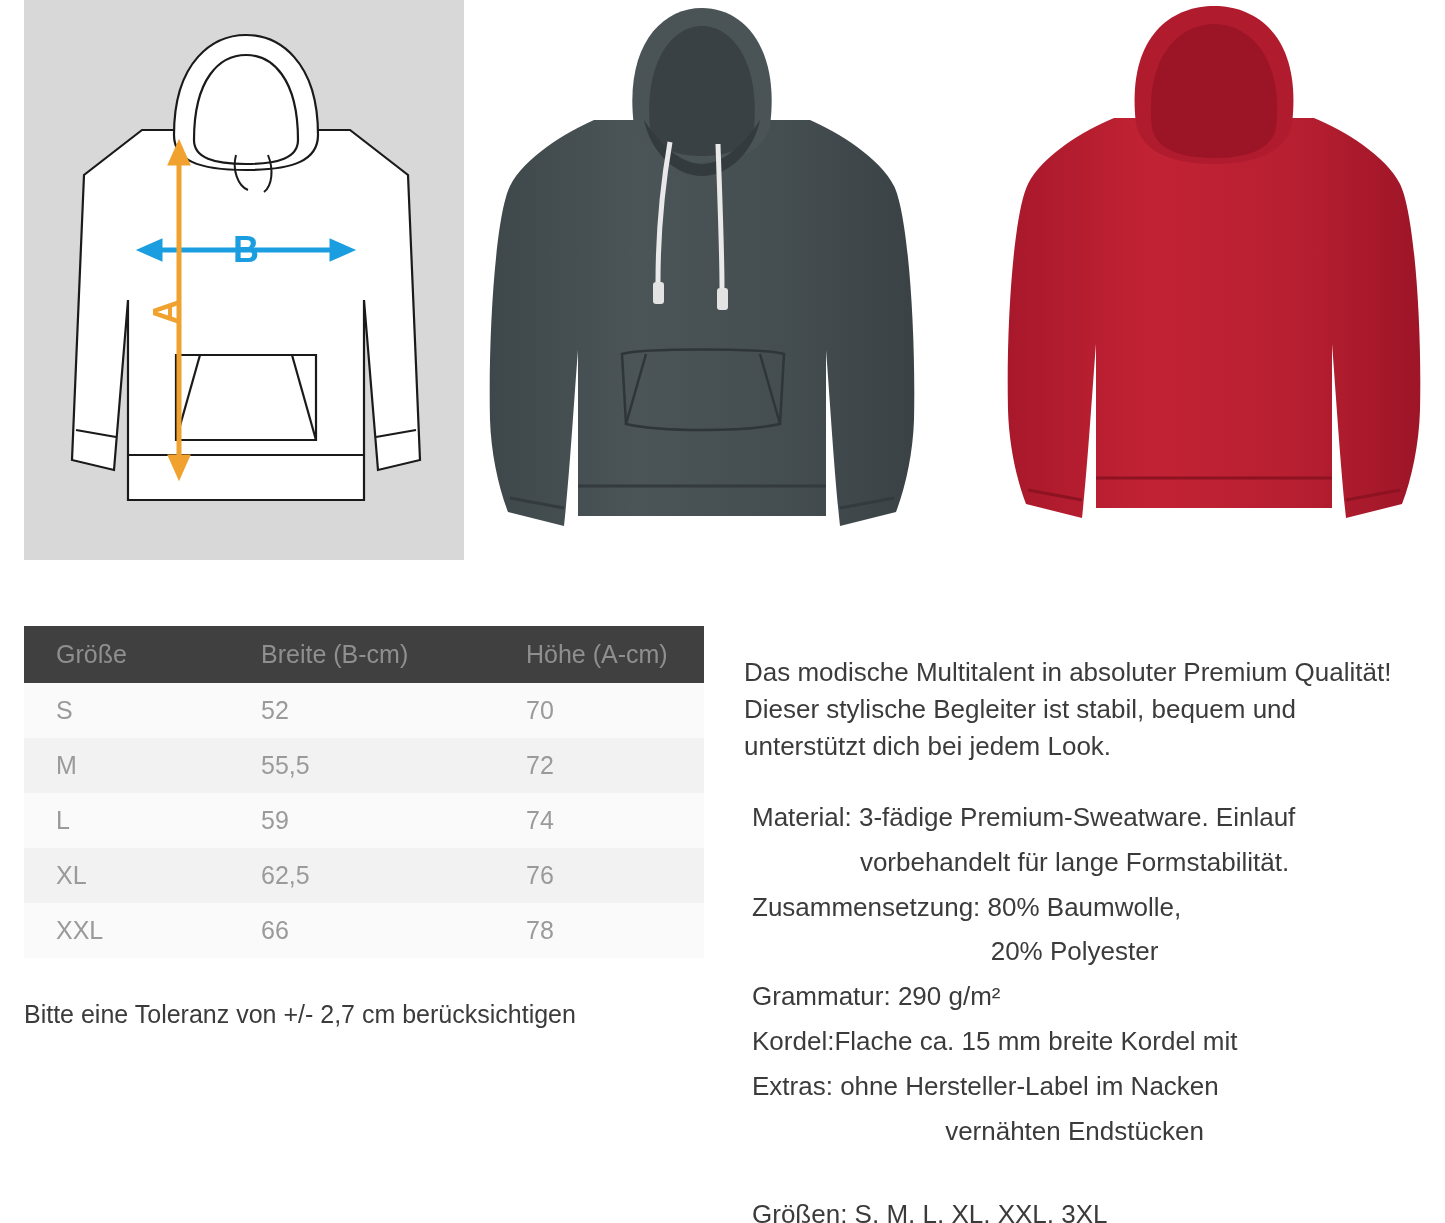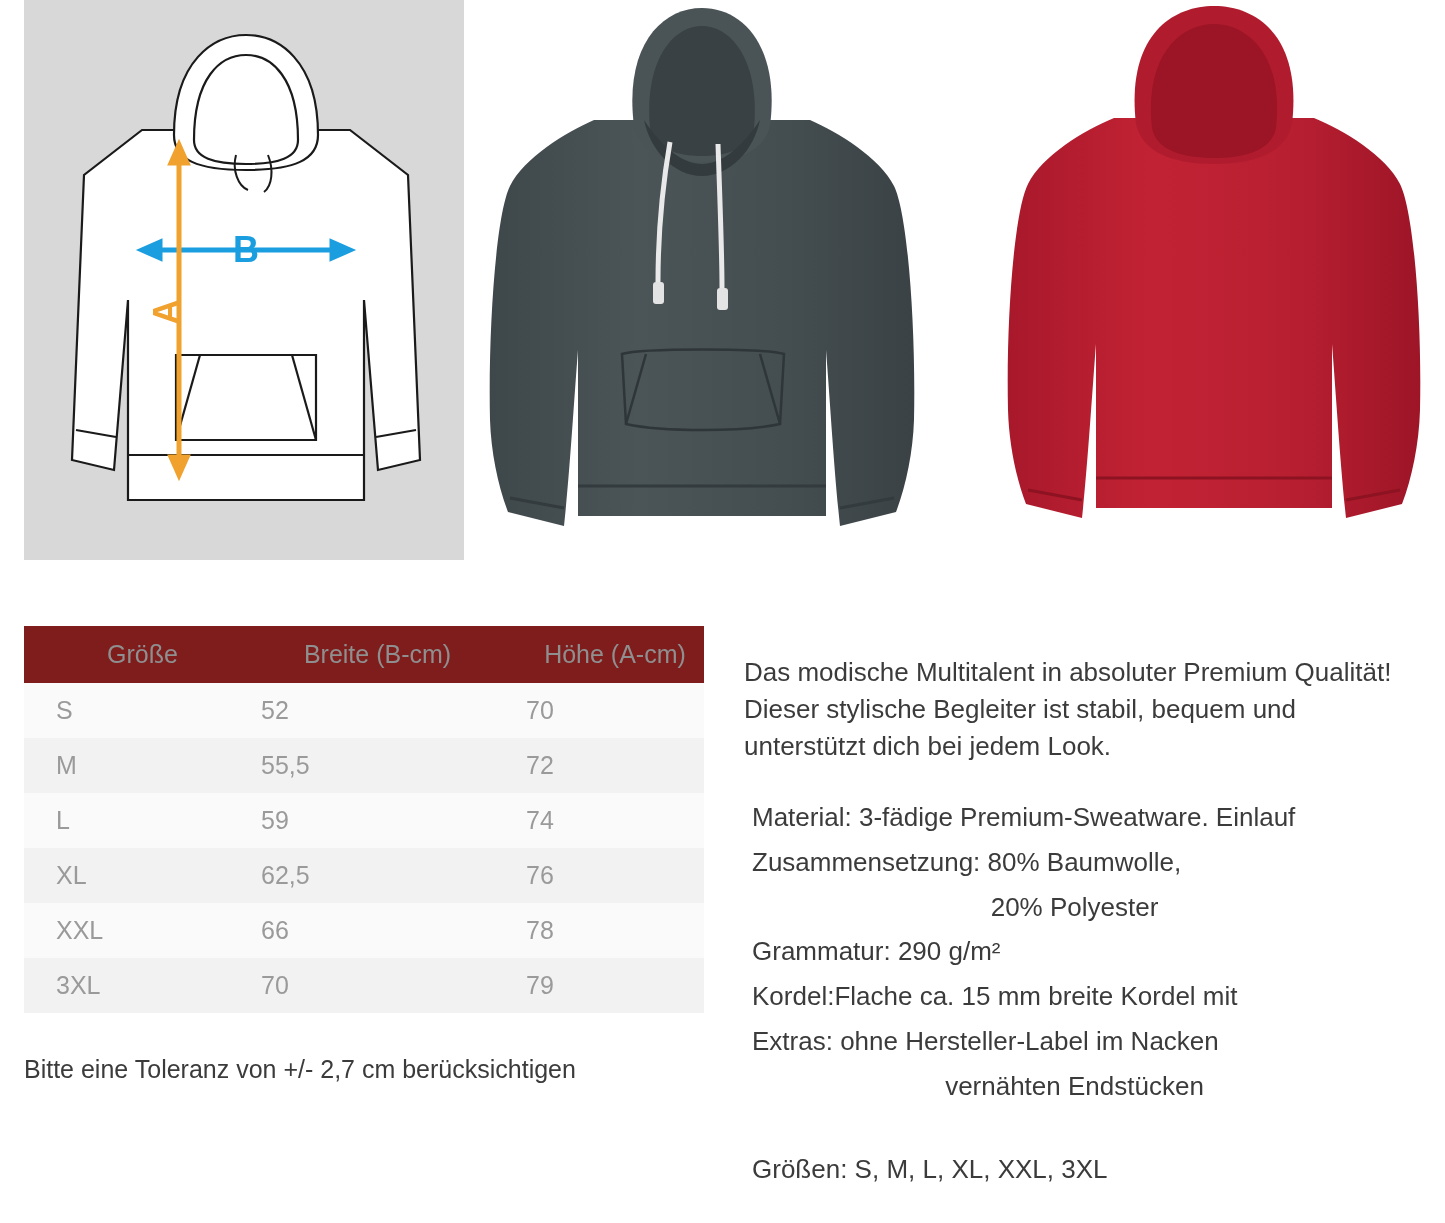--- a/index.html
+++ b/index.html
@@ -61,25 +61,25 @@
     padding-right: 20px;
   }
 
   table.size-table {
     border-collapse: collapse;
     width: 680px;
     font-size: 25px;
     color: #8f8f8f;
   }
   table.size-table th {
-    text-align: center;
+    text-align: left;
     font-weight: normal;
     padding: 14px 0 14px 32px;
     color: #8f8f8f;
-    background: #7f1d1d;
+    background: #404040;
   }
   table.size-table td {
     padding: 13px 0 13px 32px;
     color: #9a9a9a;
   }
   table.size-table tr.odd td { background: #f2f2f2; }
   table.size-table tr.even td { background: #fafafa; }
   table.size-table th:nth-child(1), table.size-table td:nth-child(1) { width: 205px; }
   table.size-table th:nth-child(2), table.size-table td:nth-child(2) { width: 265px; }
 
@@ -246,35 +246,31 @@
           <tr class="odd">
             <td>XL</td>
             <td>62,5</td>
             <td>76</td>
           </tr>
           <tr class="even">
             <td>XXL</td>
             <td>66</td>
             <td>78</td>
           </tr>
-          <tr class="odd">
-            <td>3XL</td>
-            <td>70</td>
-            <td>79</td>
-          </tr>
         </tbody>
       </table>
 
       <div class="tolerance">Bitte eine Toleranz von +/- 2,7 cm berücksichtigen</div>
     </div>
 
     <div class="right-col">
       <p class="desc-p">Das modische Multitalent in absoluter Premium Qualität! Dieser stylische Begleiter ist stabil, bequem und unterstützt dich bei jedem Look.</p>
 
       <p class="spec-line">Material: 3-fädige Premium-Sweatware. Einlauf</p>
+      <p class="spec-line spec-indent">vorbehandelt für lange Formstabilität.</p>
 
       <p class="spec-line">Zusammensetzung: 80% Baumwolle,</p>
       <p class="spec-line spec-indent">20% Polyester</p>
 
       <p class="spec-line">Grammatur: 290 g/m²</p>
 
       <p class="spec-line">Kordel:Flache ca. 15 mm breite Kordel mit</p>
       <p class="spec-line">Extras: ohne Hersteller-Label im Nacken</p>
 
       <p class="spec-line spec-indent">vernähten Endstücken</p>

